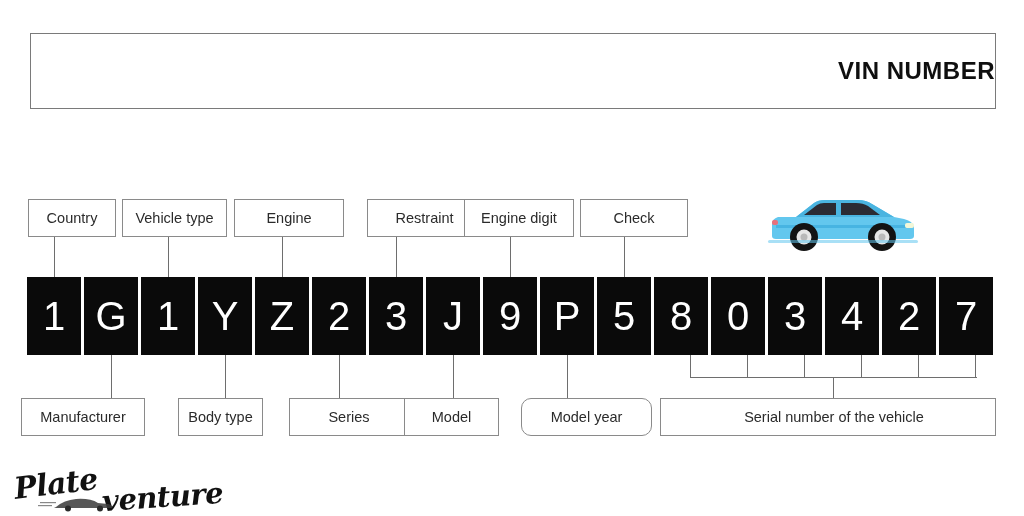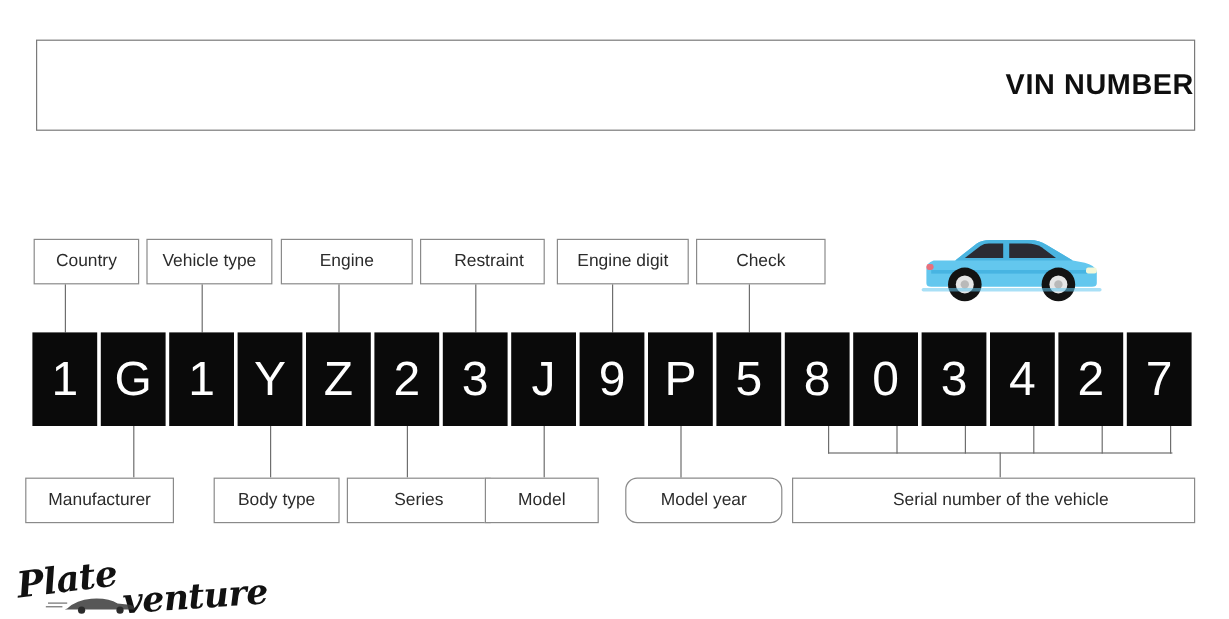--- a/index.html
+++ b/index.html
@@ -143,21 +143,21 @@
 
 <div class="label-box top-label" style="left:28px; width:88px;">
   <span>Country</span>
 </div>
 <div class="label-box top-label" style="left:122px; width:105px;">
   <span>Vehicle type</span>
 </div>
 <div class="label-box top-label" style="left:234px; width:110px;">
   <span>Engine</span>
 </div>
-<div class="label-box top-label" style="left:350px; width:104px;padding-left:11px;">
+<div class="label-box top-label" style="left:367px; width:104px;padding-left:11px;">
   <span>Restraint</span>
 </div>
 <div class="label-box top-label" style="left:464px; width:110px;">
   <span>Engine digit</span>
 </div>
 <div class="label-box top-label" style="left:580px; width:108px;">
   <span>Check</span>
 </div>
 
 <div class="connector v-line" style="left:54px;  top:237px; height:40px;"></div>
@@ -198,21 +198,21 @@
 <div class="connector v-line" style="left:804px; top:355px; height:23px;"></div>
 <div class="connector v-line" style="left:861px; top:355px; height:23px;"></div>
 <div class="connector v-line" style="left:918px; top:355px; height:23px;"></div>
 <div class="connector v-line" style="left:975px; top:355px; height:23px;"></div>
 <div class="connector h-line" style="left:690px; top:377px; width:287px;"></div>
 <div class="connector v-line" style="left:833px; top:377px; height:21px;"></div>
 
 <div class="label-box bottom-label" style="left:21px; width:124px;">
   <span>Manufacturer</span>
 </div>
-<div class="label-box bottom-label" style="left:178px; width:105px;">
+<div class="label-box bottom-label" style="left:178px; width:85px;">
   <span>Body type</span>
 </div>
 <div class="label-box bottom-label" style="left:289px; width:120px;">
   <span>Series</span>
 </div>
 <div class="label-box bottom-label" style="left:404px; width:95px;">
   <span>Model</span>
 </div>
 <div class="label-box bottom-label" style="left:521px; width:131px;border-radius:10px;">
   <span>Model year</span>

